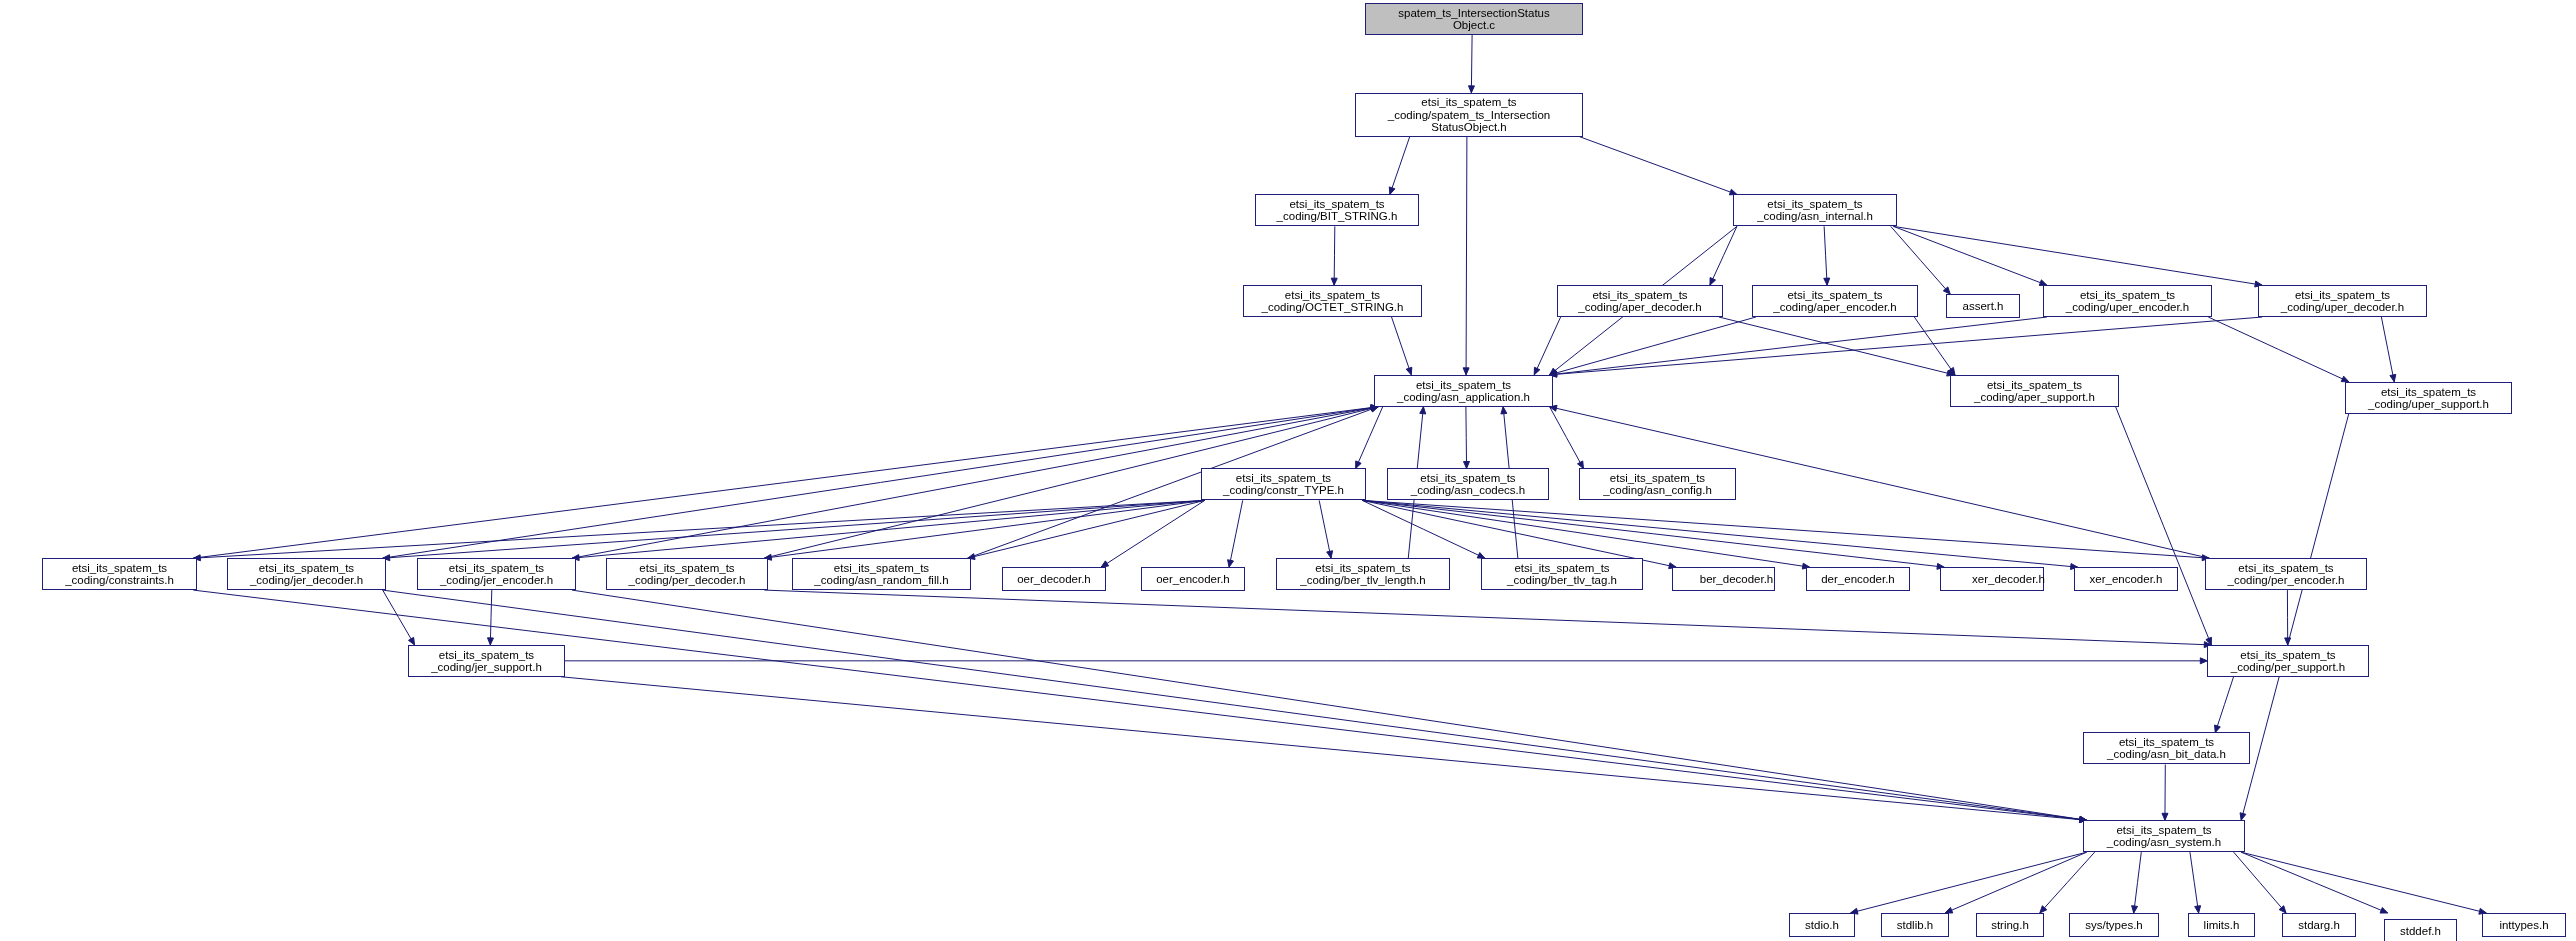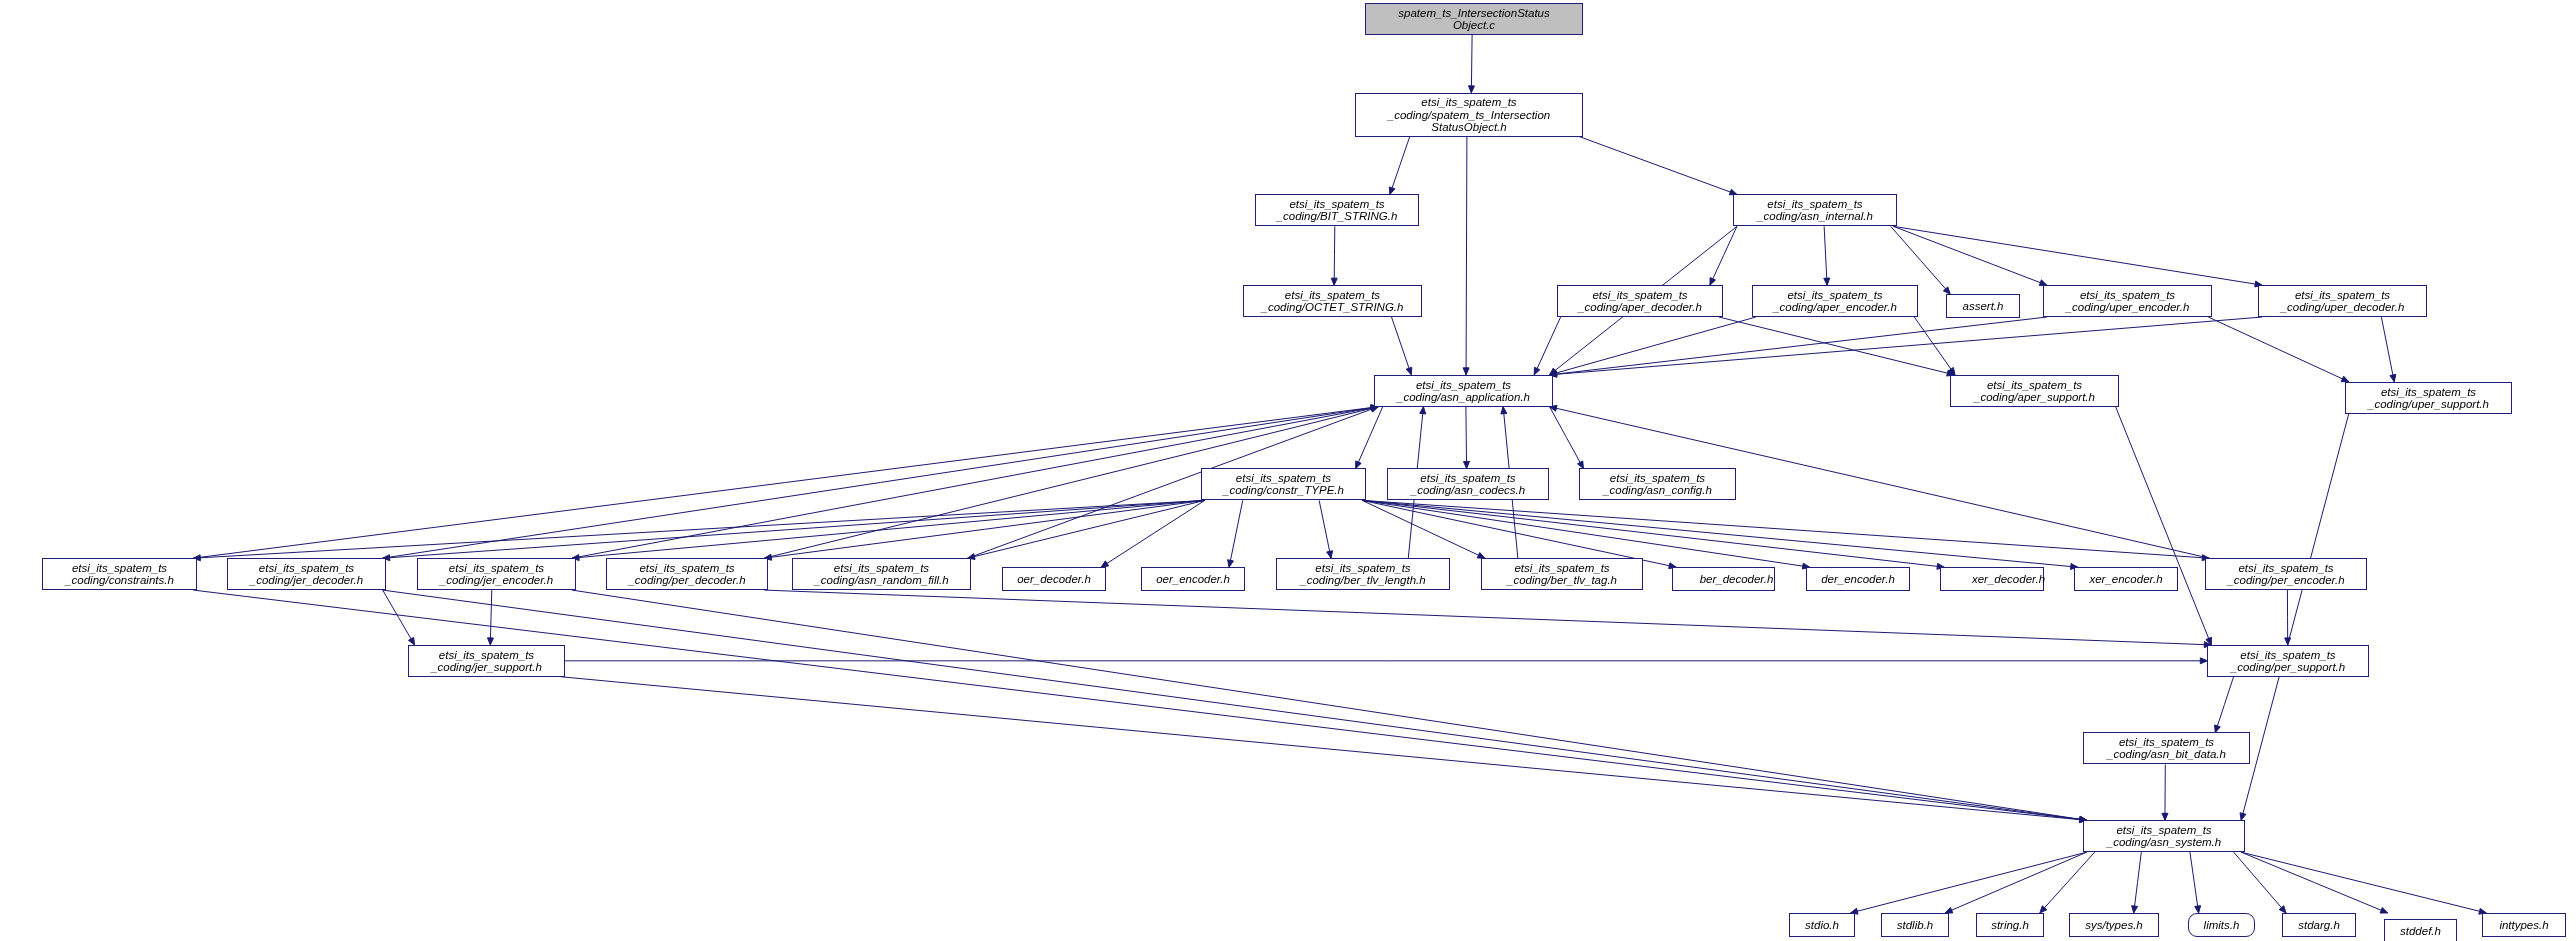--- a/index.html
+++ b/index.html
@@ -22,21 +22,20 @@
     background: #ffffff;
     color: #000000;
     font-size: 11.5px;
     line-height: 12.5px;
     text-align: center;
     display: flex;
     align-items: center;
     justify-content: center;
     white-space: pre-line;
     padding: 1px 2px;
-    font-style: italic;
   }
   .node.root {
     background: #bfbfbf;
   }
   svg.edges {
     position: absolute;
     left: 0;
     top: 0;
     width: 2576px;
     height: 942px;
@@ -251,19 +250,19 @@
       <div class="node" style="left: 2207px; top: 645px; width: 162px; height: 32px;">etsi_its_spatem_ts
 _coding/per_support.h</div>
       <div class="node" style="left: 2083px; top: 732px; width: 167px; height: 32px;">etsi_its_spatem_ts
 _coding/asn_bit_data.h</div>
       <div class="node" style="left: 2083px; top: 820px; width: 162px; height: 32px;">etsi_its_spatem_ts
 _coding/asn_system.h</div>
       <div class="node" style="left: 1789px; top: 913px; width: 66px; height: 24px;">stdio.h</div>
       <div class="node" style="left: 1881px; top: 913px; width: 68px; height: 24px;">stdlib.h</div>
       <div class="node" style="left: 1976px; top: 913px; width: 68px; height: 24px;">string.h</div>
       <div class="node" style="left: 2069px; top: 913px; width: 90px; height: 24px;">sys/types.h</div>
-      <div class="node" style="left: 2188px; top: 913px; width: 67px; height: 24px; border-radius: 9px;">limits.h</div>
+      <div class="node" style="left: 2188px; top: 913px; width: 67px; height: 24px;">limits.h</div>
       <div class="node" style="left: 2282px; top: 913px; width: 74px; height: 24px;">stdarg.h</div>
       <div class="node" style="left: 2384px; top: 919px; width: 73px; height: 24px;">stddef.h</div>
       <div class="node" style="left: 2482px; top: 913px; width: 84px; height: 24px; text-align: center;">inttypes.h</div>
     </div>
 </div>
 
 
 </body></html>

